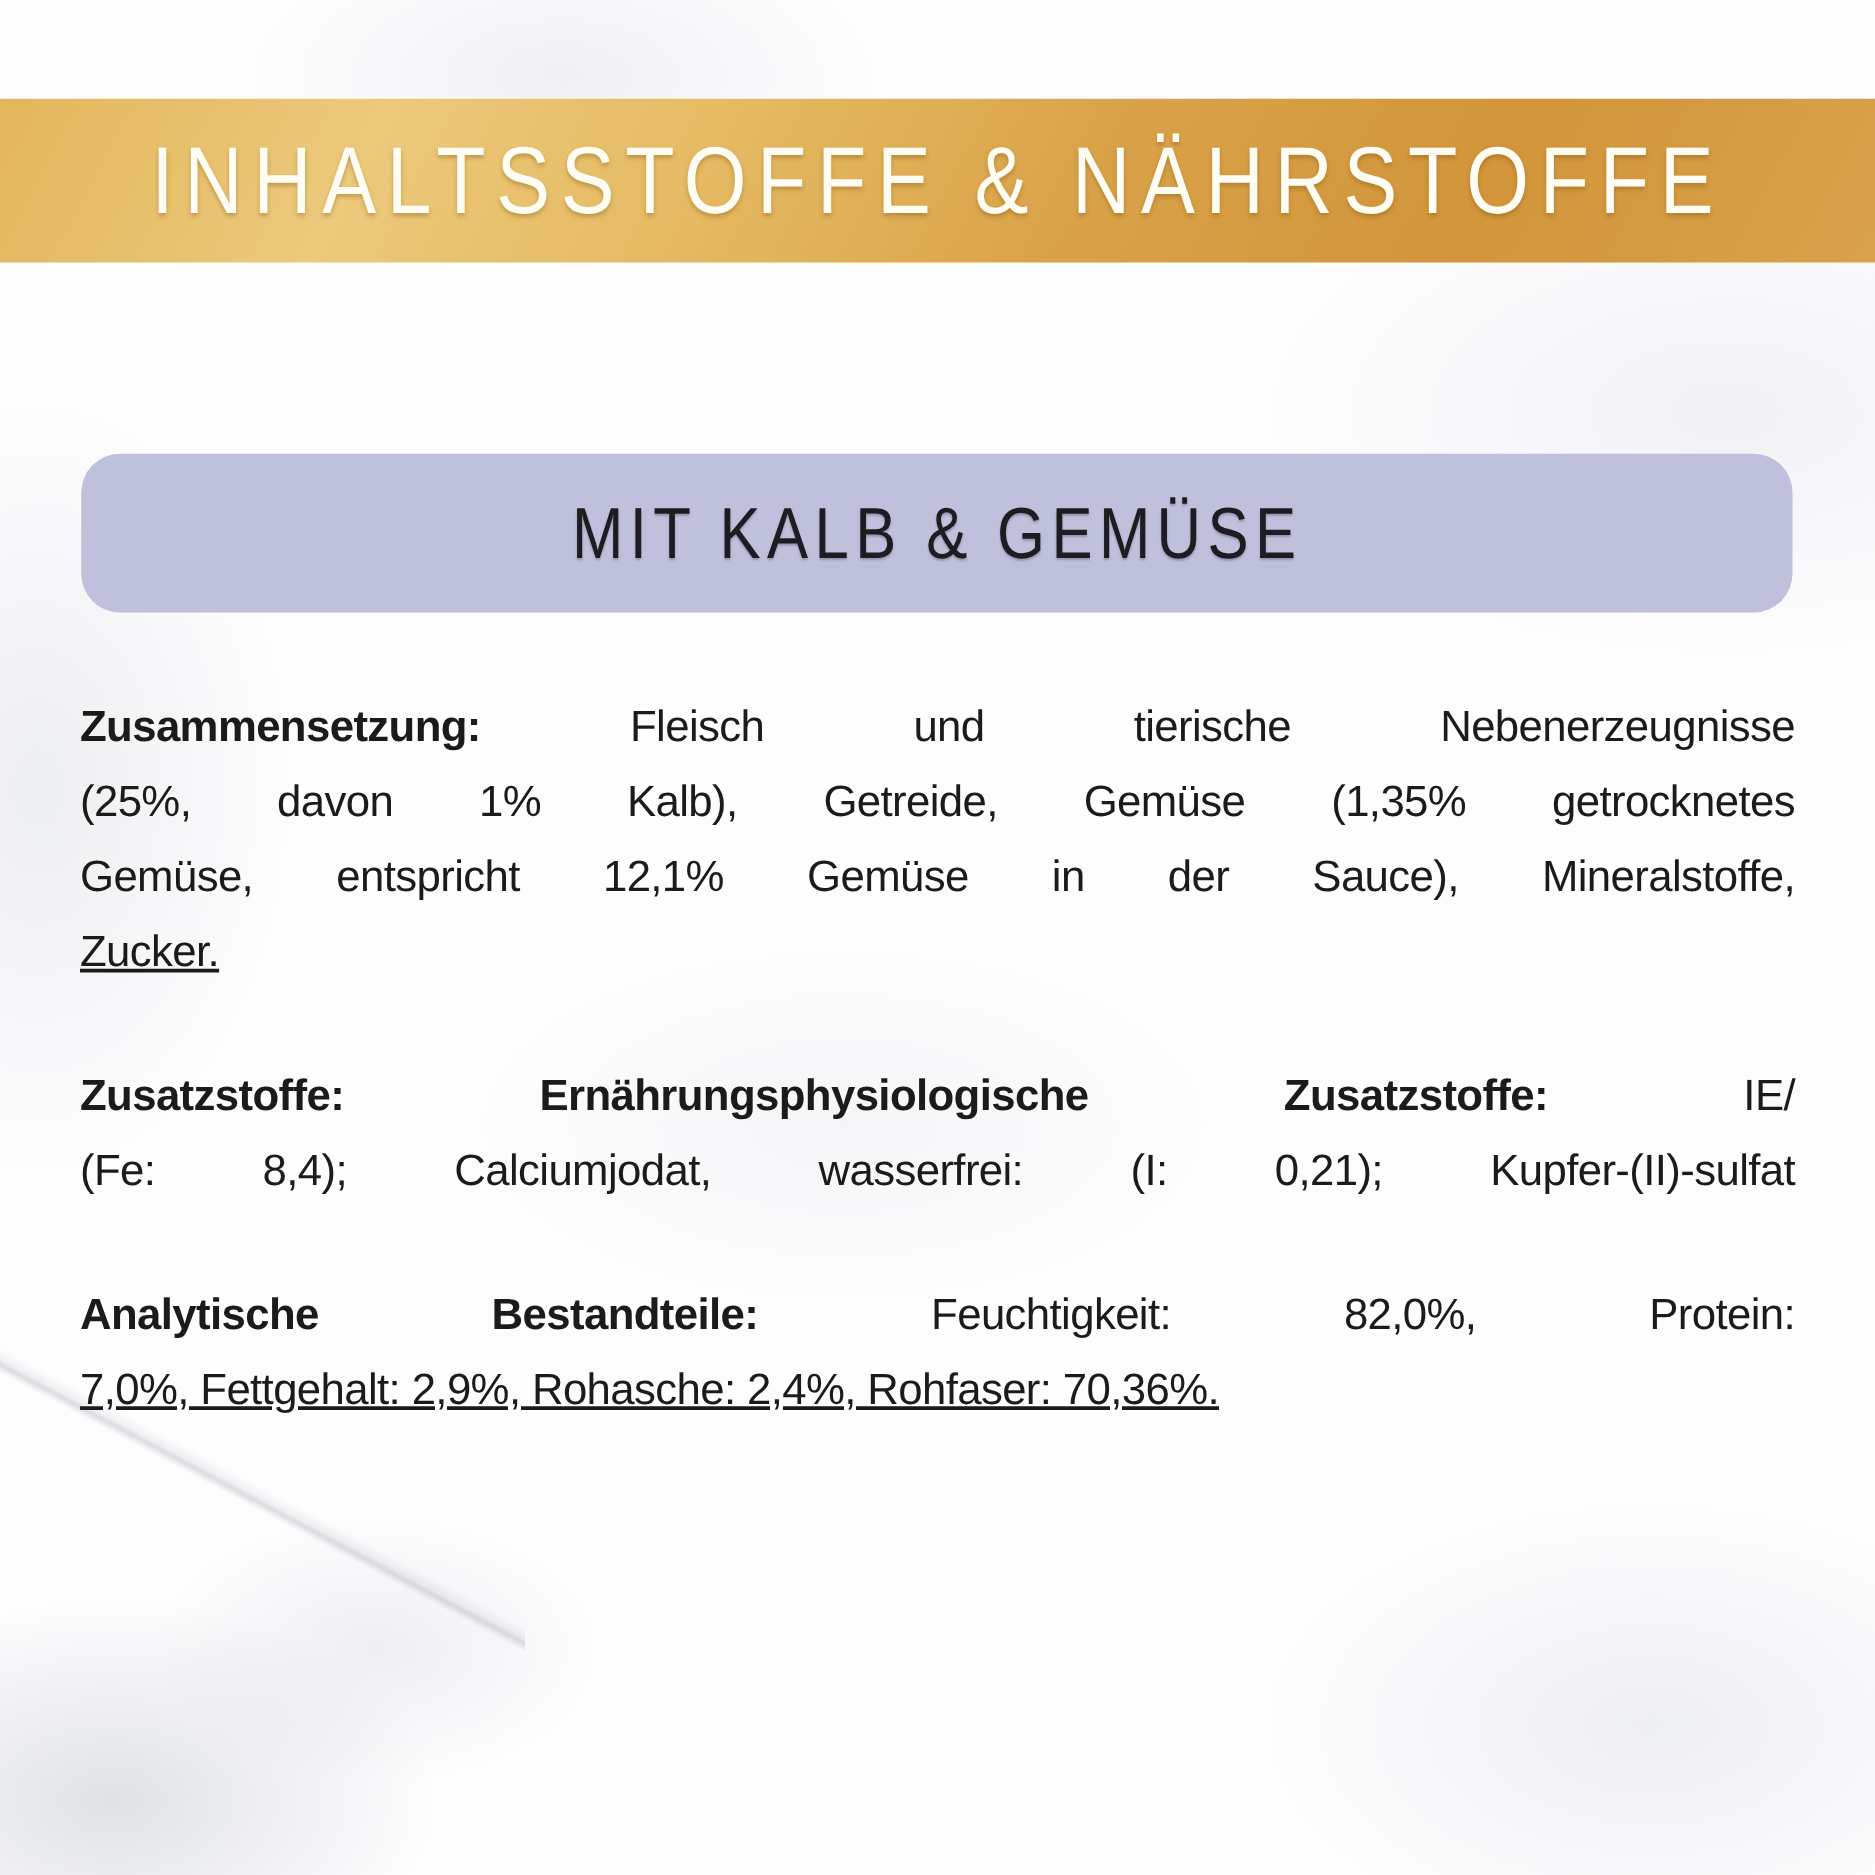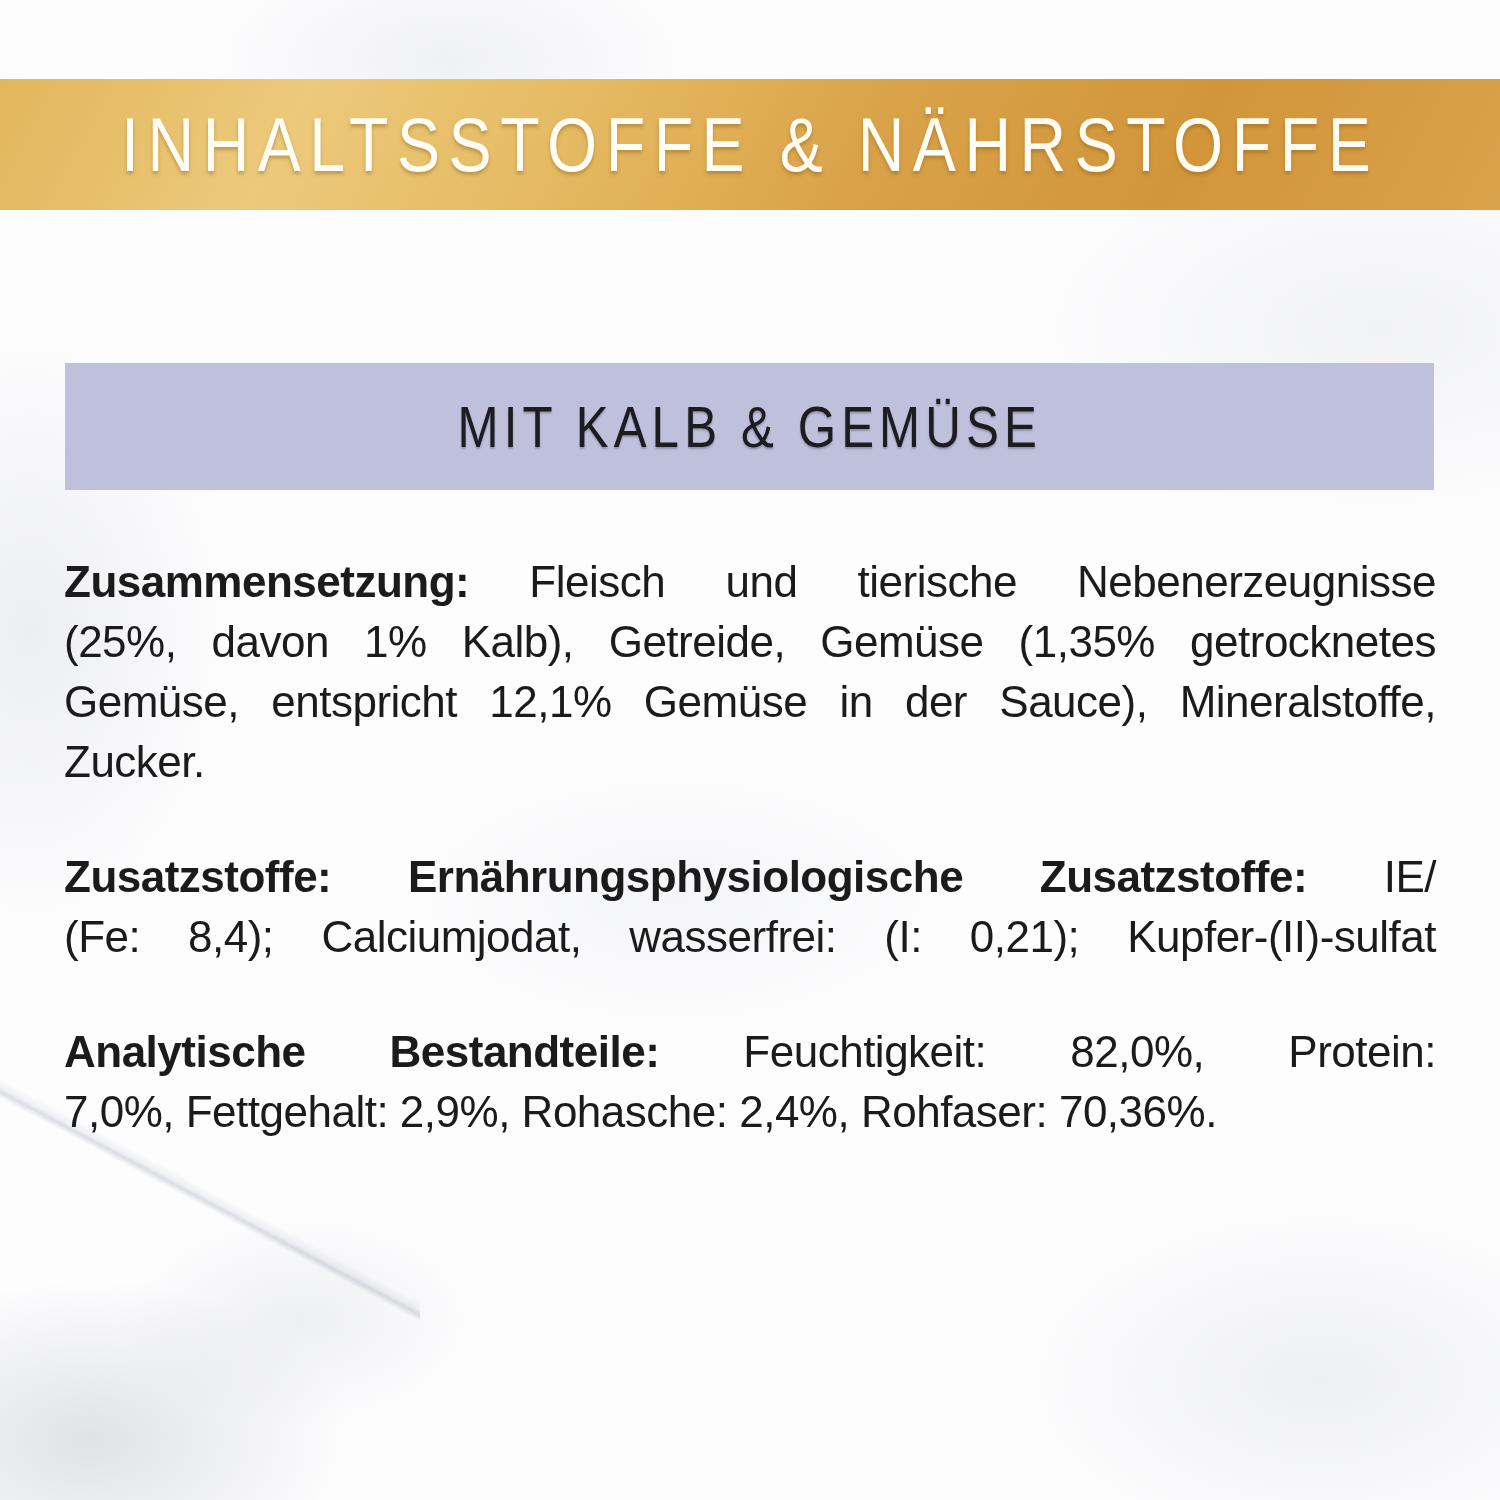--- a/index.html
+++ b/index.html
@@ -29,35 +29,35 @@
   }
   .gold-banner .txt {
     color: #fffdf4; font-size: 76px; font-weight: 400;
     letter-spacing: 10px; white-space: nowrap;
     transform: scaleX(.85); transform-origin: center;
     text-shadow: 0 3px 4px rgba(125,82,10,.38);
   }
   .subtitle-banner {
     position: absolute; top: 363px; left: 65px; width: 1369px; height: 127px;
     background: #bfc0db;
-    display: flex; align-items: center; justify-content: center;
+    display: flex; align-items: center; justify-content: center; border-radius: 31px;
   }
   .subtitle-banner .txt {
     color: #1c1c21; font-size: 58px; font-weight: 400;
     letter-spacing: 6px; white-space: nowrap;
     transform: scaleX(.85); transform-origin: center;
     text-shadow: 0 2px 2px rgba(30,30,50,.28);
   }
   .content {
     position: absolute; left: 64px; top: 552px; width: 1372px;
-    color: #1b1b1b; font-size: 44px; line-height: 60px; letter-spacing: -0.5px;
+    color: #1b1b1b; font-size: 35px; line-height: 60px; letter-spacing: -0.5px;
   }
   .para { margin: 0 0 55px 0; }
   .line { text-align: justify; text-align-last: justify; }
-  .line.last { text-align-last: left; }
+  .line.last { text-align-last: left; text-decoration: underline; }
   .lead { font-weight: 700; }
 </style>
 </head>
 <body>
 
 <div class="vein"></div>
 
 <div class="gold-banner">
   <div class="txt">INHALTSSTOFFE &amp; NÄHRSTOFFE</div>
 </div>

